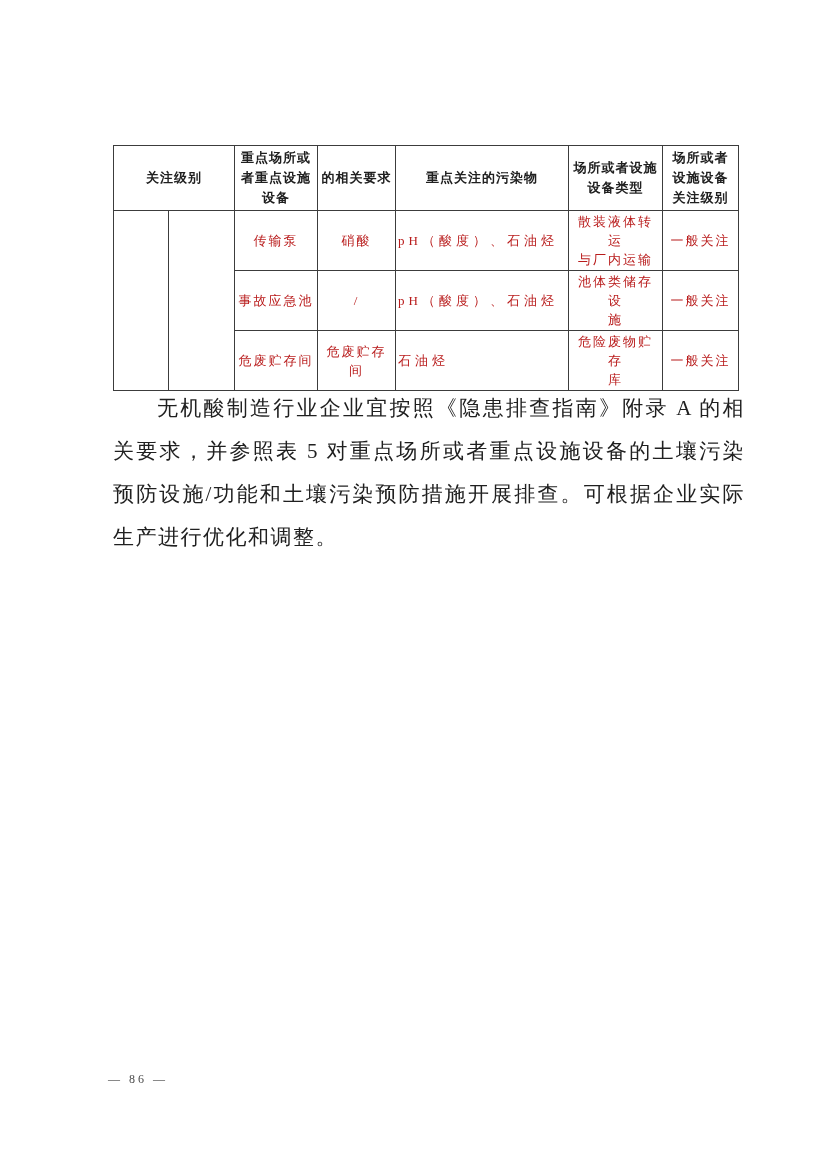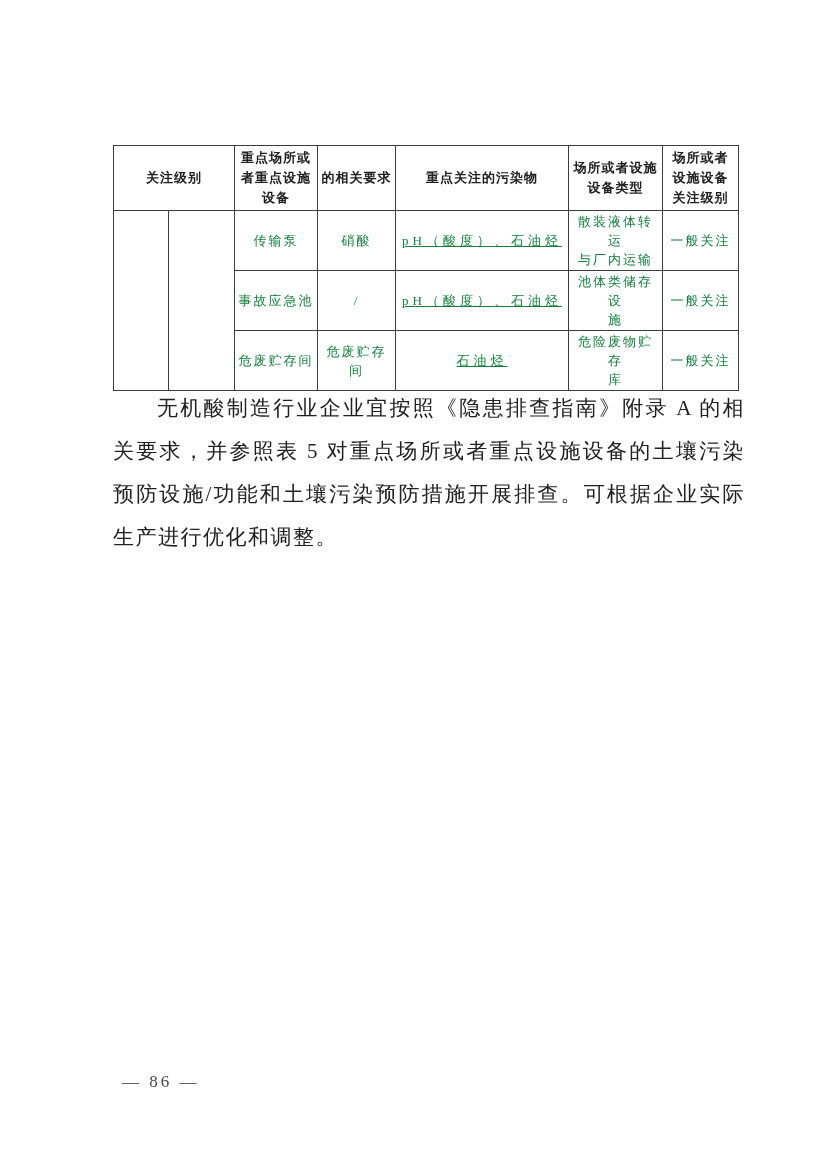--- a/index.html
+++ b/index.html
@@ -41,27 +41,26 @@
     font-weight: bold;
     font-size: 13px;
     line-height: 20px;
     letter-spacing: 1px;
     color: #202020;
   }
   .ktable td {
     font-size: 13px;
     line-height: 19px;
     letter-spacing: 2px;
-    color: #15803d;
+    color: #b91c1c;
   }
   .ktable td.cell-left {
-    text-align: center;
+    text-align: left;
     letter-spacing: 4px;
     padding-left: 2px;
-    text-decoration: underline;
   }
   .ktable tr.hdr    { height: 65px; }
   .ktable tr.r1     { height: 41px; }
   .ktable tr.r2     { height: 44px; }
   .ktable tr.r3     { height: 41px; }
 
   
   .section-heading {
     position: absolute;
     left: 155px;
@@ -82,23 +81,23 @@
     letter-spacing: 1.5px;
     text-align: justify;
     text-indent: 44px;
     color: #202020;
     margin-left: 13px;
   }
 
   
   .page-number {
     position: absolute;
-    left: 122px;
+    left: 108px;
     top: 1072px;
-    font-size: 17px;
+    font-size: 12px;
     letter-spacing: 3px;
     color: #4a4a4a;
     text-align: right;
   }
 </style>
 </head>
 <body>
 
 <div class="page">
 

